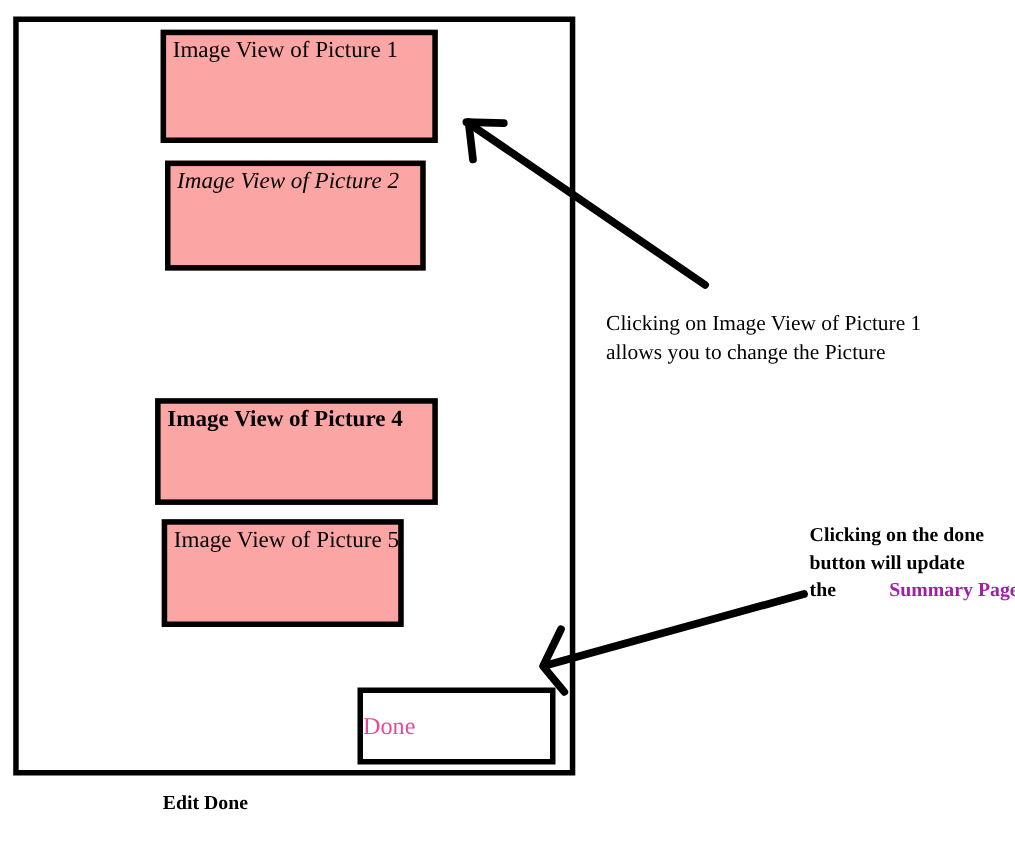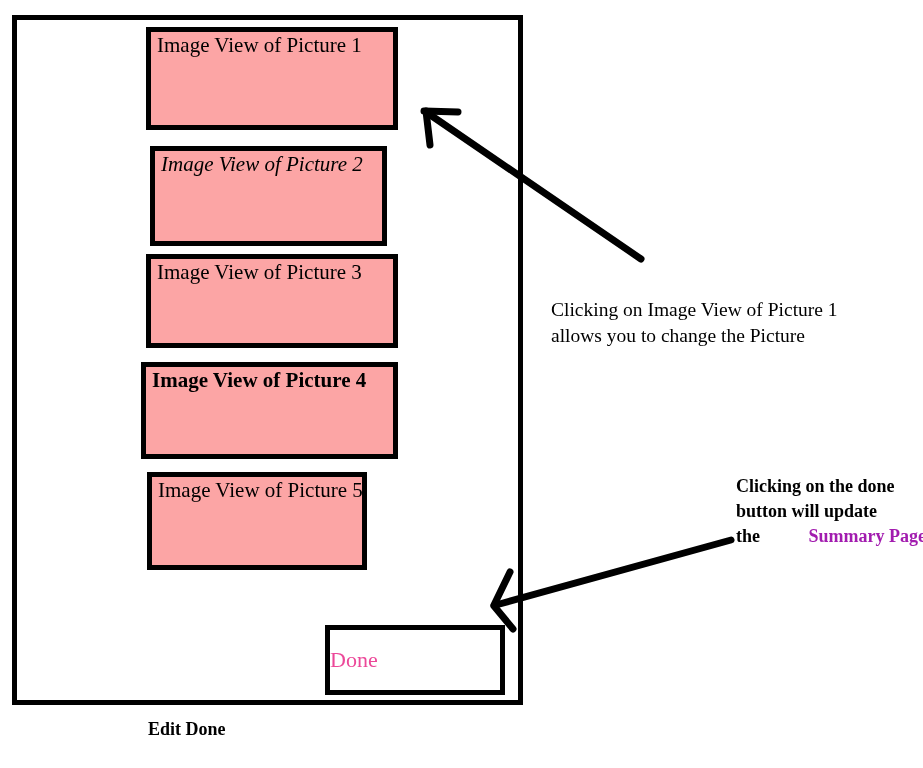--- a/index.html
+++ b/index.html
@@ -87,21 +87,20 @@
     position: absolute;
     color: #000000;
   }
   #annotation-top {
     left: 551px;
     top: 282px;
     width: 372px;
     font-size: 19.5px;
     line-height: 1.33;
     font-weight: normal;
-    margin-top: 15px;
   }
   #annotation-bottom {
     left: 736px;
     top: 474px;
     width: 190px;
     font-size: 18px;
     line-height: 1.38;
     font-weight: bold;
   }
   .link-text { color: #a21caf; margin-left: 44px; }
@@ -121,23 +120,20 @@
 
 <div id="canvas">
 
   <div class="page-frame"></div>
 
   <div class="image-view" id="iv1">
     <span class="iv-label">Image View of Picture 1</span>
   </div>
   <div class="image-view" id="iv2">
     <span class="iv-label">Image View of Picture 2</span>
-  </div>
-  <div class="image-view" id="iv3">
-    <span class="iv-label">Image View of Picture 3</span>
   </div>
   <div class="image-view" id="iv4">
     <span class="iv-label">Image View of Picture 4</span>
   </div>
   <div class="image-view" id="iv5">
     <span class="iv-label">Image View of Picture 5</span>
   </div>
 
   <div class="done-button">
     <span class="btn-label">Done</span>

